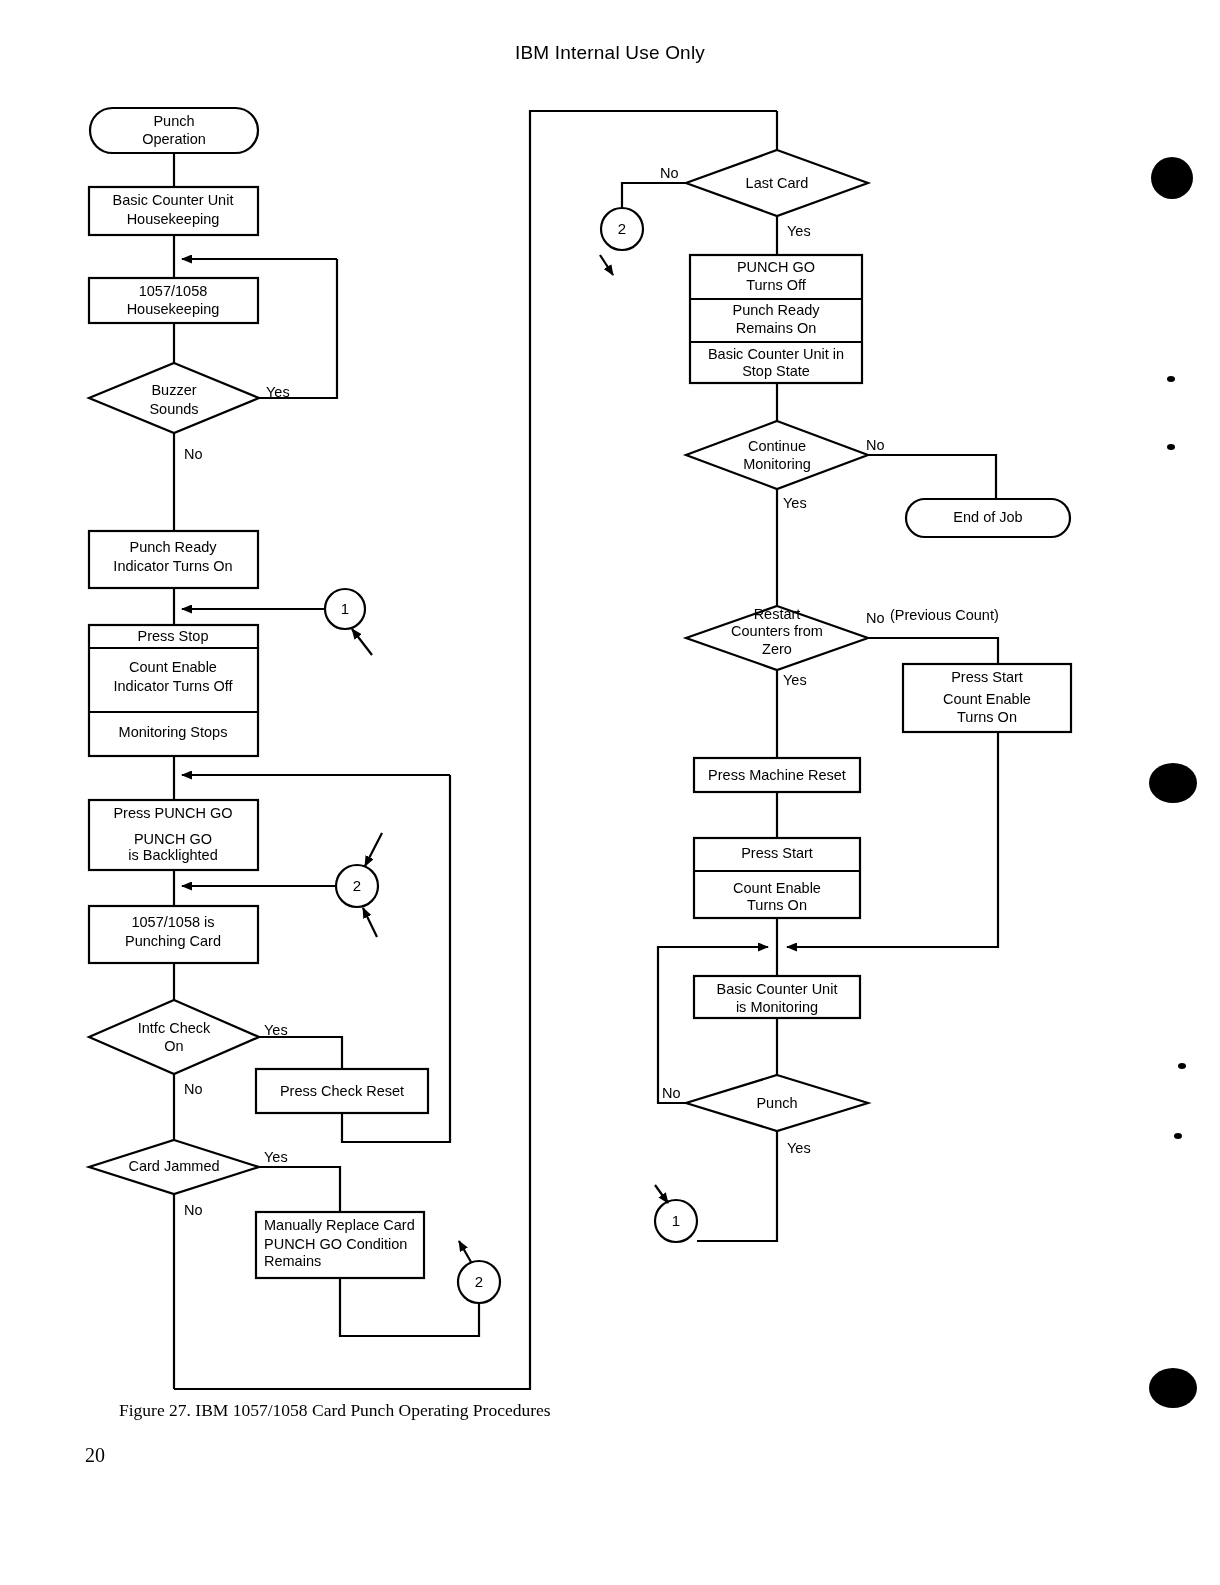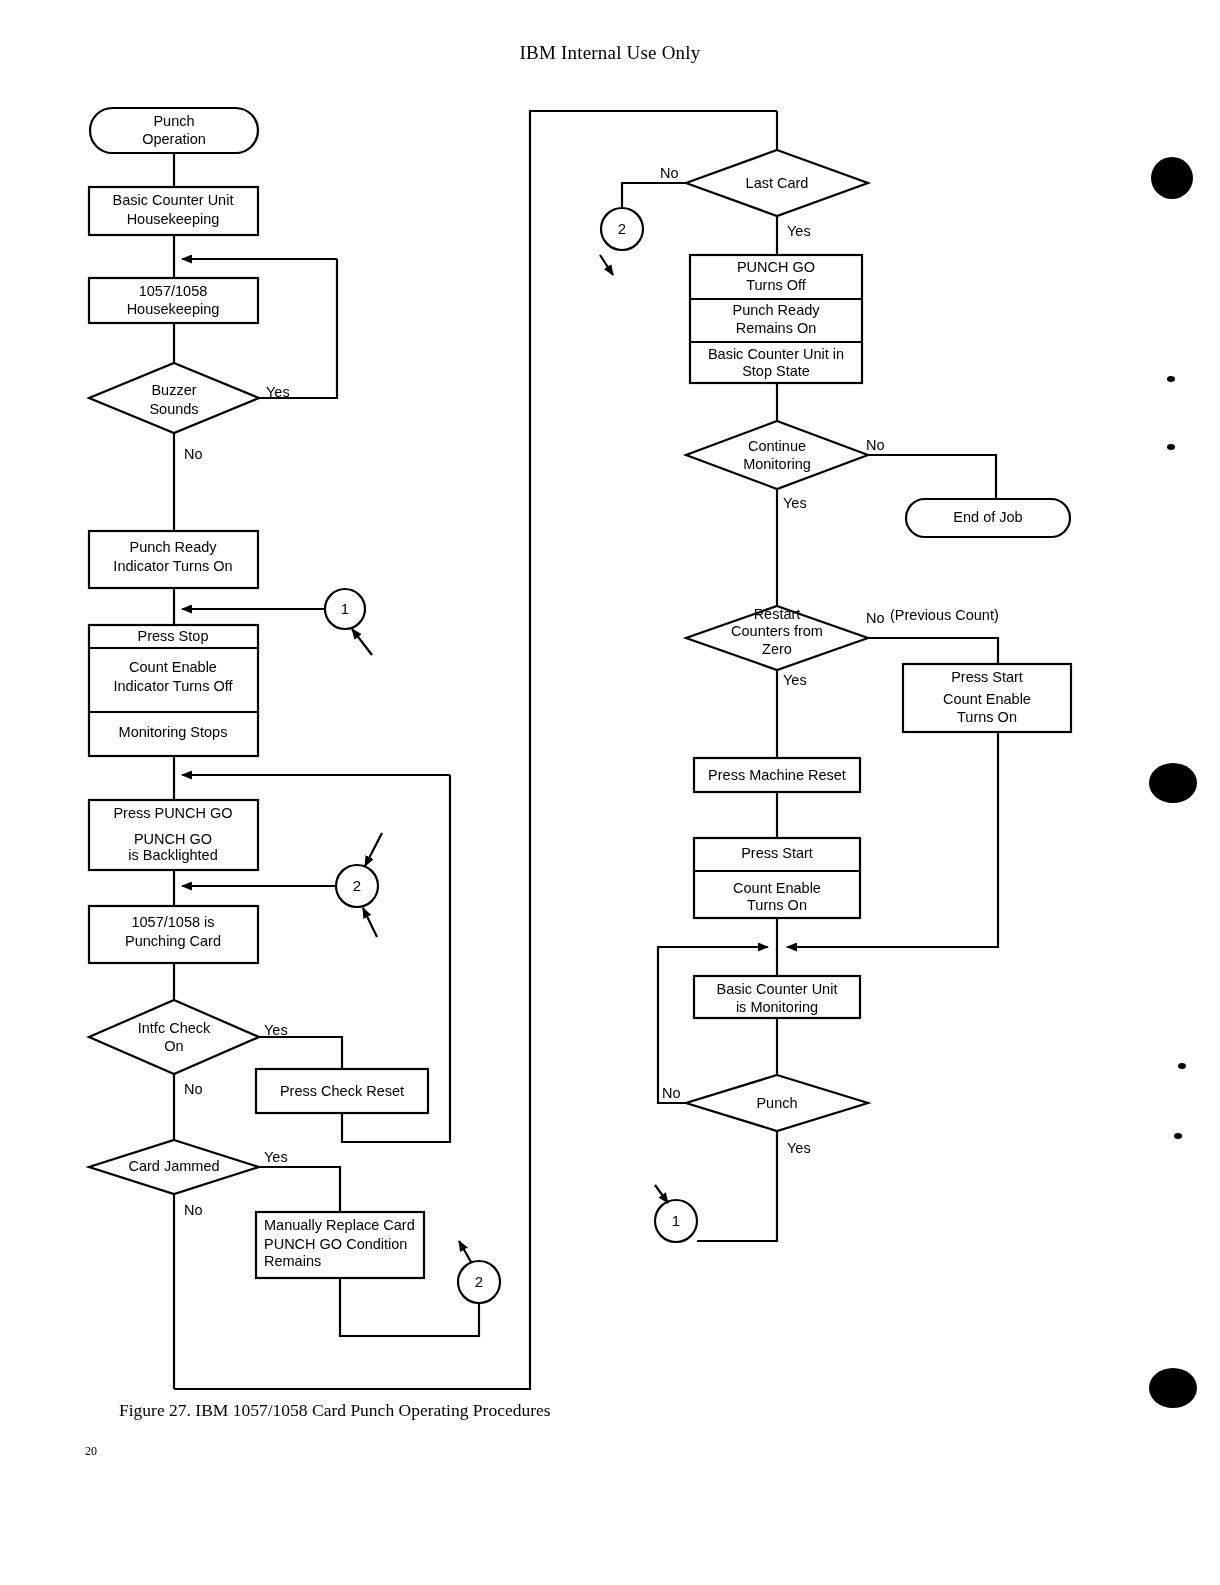--- a/index.html
+++ b/index.html
@@ -1,24 +1,24 @@
 <!DOCTYPE html>
 <html><head>
 <meta charset="utf-8">
 <style>
   html,body{margin:0;padding:0;background:#fff;}
   body{width:1220px;height:1585px;position:relative;
        font-family:"Liberation Sans", sans-serif;color:#000;}
   #page{position:absolute;left:0;top:0;width:1220px;height:1585px;overflow:hidden;background:#fff;}
   .hdr{position:absolute;left:0;top:42px;width:1220px;text-align:center;
-       font-family:Liberation Serif, serif;font-size:19px;letter-spacing:.2px;}
+       font-family:Liberation Sans, sans-serif;font-size:19px;letter-spacing:.2px;}
   .caption{position:absolute;left:85px;top:1400px;
        font-family:"Liberation Serif", serif;font-size:17.5px;margin-left:34px;}
   .pageno{position:absolute;left:85px;top:1444px;
-       font-family:"Liberation Serif", serif;font-size:12px;}
+       font-family:"Liberation Serif", serif;font-size:20px;}
   svg{position:absolute;left:0;top:0;}
   .nd text, svg text{font-family:"Liberation Sans", sans-serif;}
   .bx{fill:#fff;stroke:#000;stroke-width:2.2;}
   .dv{stroke:#000;stroke-width:2.2;}
   .ln{stroke:#000;stroke-width:2.2;fill:none;}
   .lbl{font-size:14.5px;text-anchor:middle;dominant-baseline:middle;}
   .lblL{font-size:14.5px;text-anchor:start;dominant-baseline:middle;}
   .yn{font-size:14.5px;}
   .conn{fill:#fff;stroke:#000;stroke-width:2.2;}
   .cnum{font-size:15px;text-anchor:middle;dominant-baseline:middle;}

